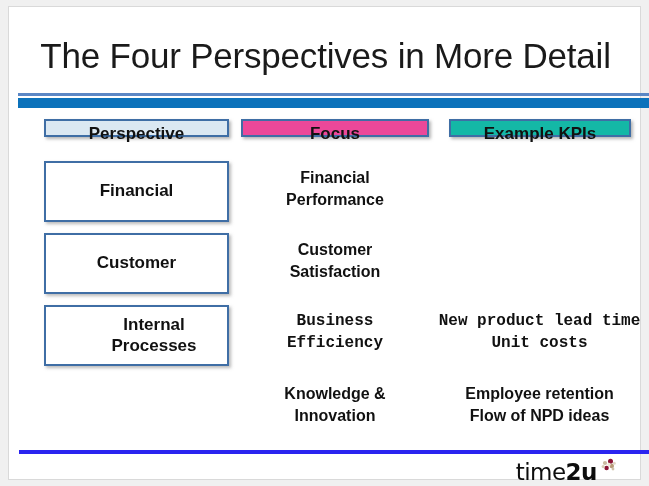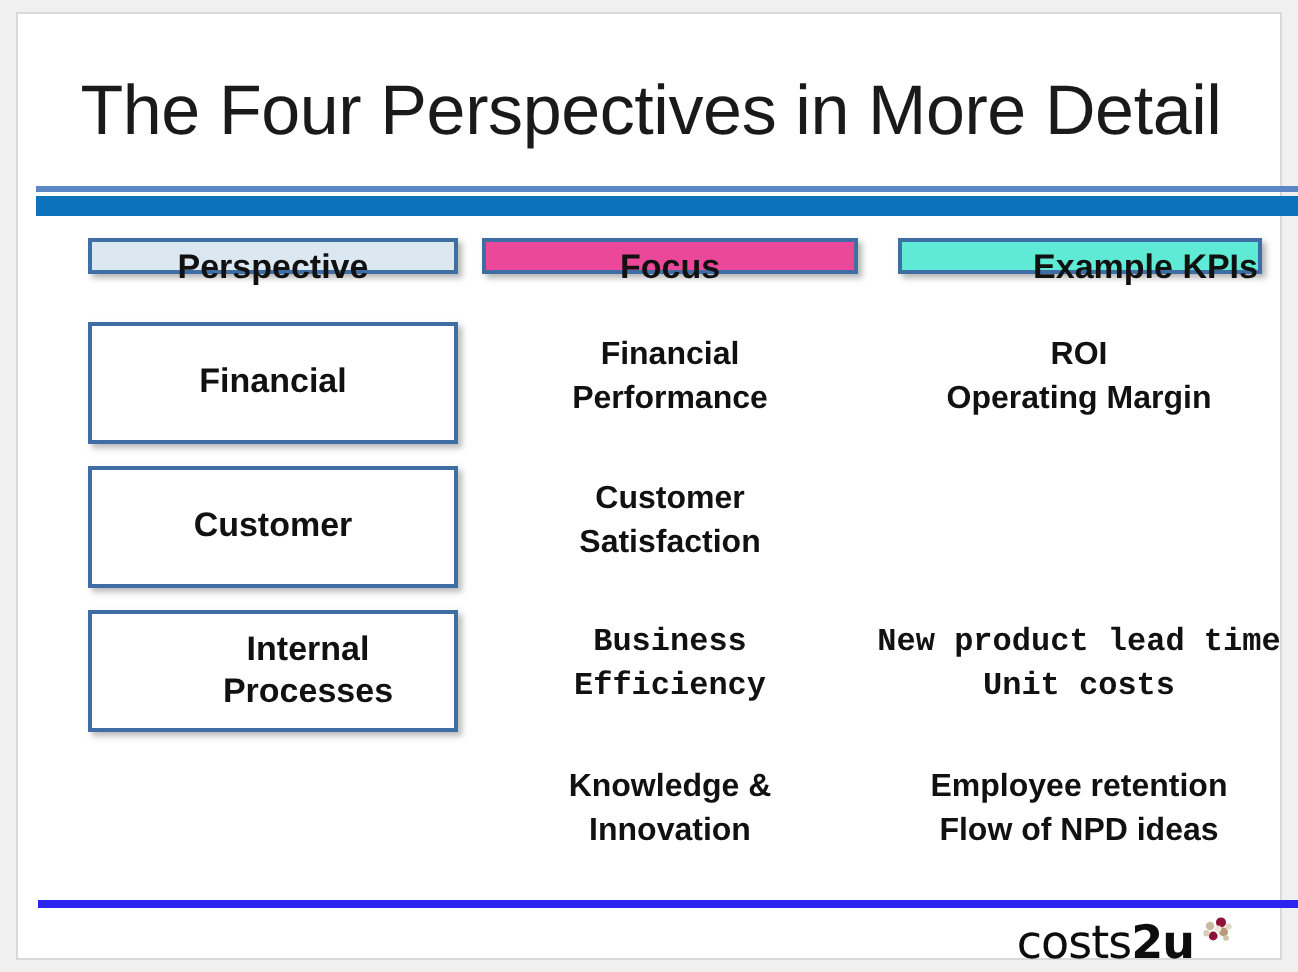--- a/index.html
+++ b/index.html
@@ -83,22 +83,21 @@
   #chip-perspective {
     left: 35px;  top: 112px; width: 185px;
     background: #dbe8f2;
   }
   #chip-focus {
     left: 232px; top: 112px; width: 188px;
     background: #ec4899;
   }
   #chip-kpis {
     left: 440px; top: 112px; width: 182px;
-    background: #5eead4;
-    text-align: right;
+    background: #14b8a6;
   }
 
   
   .pbox {
     position: absolute;
     left: 35px;
     width: 185px;
     box-sizing: border-box;
     background: #ffffff;
     border: 2px solid #3f6ea5;
@@ -181,43 +180,41 @@
     <div id="rule-top-thin"></div>
     <div id="rule-top-thick"></div>
 
     <div class="chip" id="chip-perspective">Perspective</div>
     <div class="chip" id="chip-focus">Focus</div>
     <div class="chip" id="chip-kpis">Example KPIs</div>
 
     <div class="pbox" id="pbox-0">Financial</div>
     <div class="cell focus row-0">Financial
 Performance</div>
-    <div class="cell kpi row-0">ROI
-Operating Margin</div>
 
     <div class="pbox" id="pbox-1">Customer</div>
     <div class="cell focus row-1">Customer
 Satisfaction</div>
 
     <div class="pbox" id="pbox-2">Internal
 Processes</div>
     <div class="cell focus row-2">Business
 Efficiency</div>
     <div class="cell kpi row-2">New product lead time
 Unit costs</div>
 
     <div class="cell focus row-3">Knowledge &amp;
 Innovation</div>
     <div class="cell kpi row-3">Employee retention
 Flow of NPD ideas</div>
 
     <div id="rule-bottom"></div>
 
     <div id="footer-logo">
-      <span id="logo-text"><span class="lt-light">costs</span><span class="lt-bold">2u</span></span>
+      <span id="logo-text"><span class="lt-light">time</span><span class="lt-bold">2u</span></span>
       <span id="logo-flower">
         <svg width="20" height="20" viewBox="0 0 20 20" aria-hidden="true">
           <circle cx="12.5" cy="4.2" r="2.5" fill="#8c1436"></circle>
           <circle cx="7.0" cy="6.0" r="2.1" fill="#c9b9a0"></circle>
           <circle cx="13.8" cy="9.0" r="2.2" fill="#b89a78"></circle>
           <circle cx="8.6" cy="11.0" r="2.2" fill="#8c1436"></circle>
           <circle cx="5.2" cy="9.6" r="1.6" fill="#d8cdb8"></circle>
           <circle cx="16.3" cy="6.3" r="1.5" fill="#e0d6c4"></circle>
           <circle cx="11.0" cy="7.4" r="1.7" fill="#efe7da"></circle>
           <circle cx="15.0" cy="12.0" r="1.4" fill="#cfc1a8"></circle>

